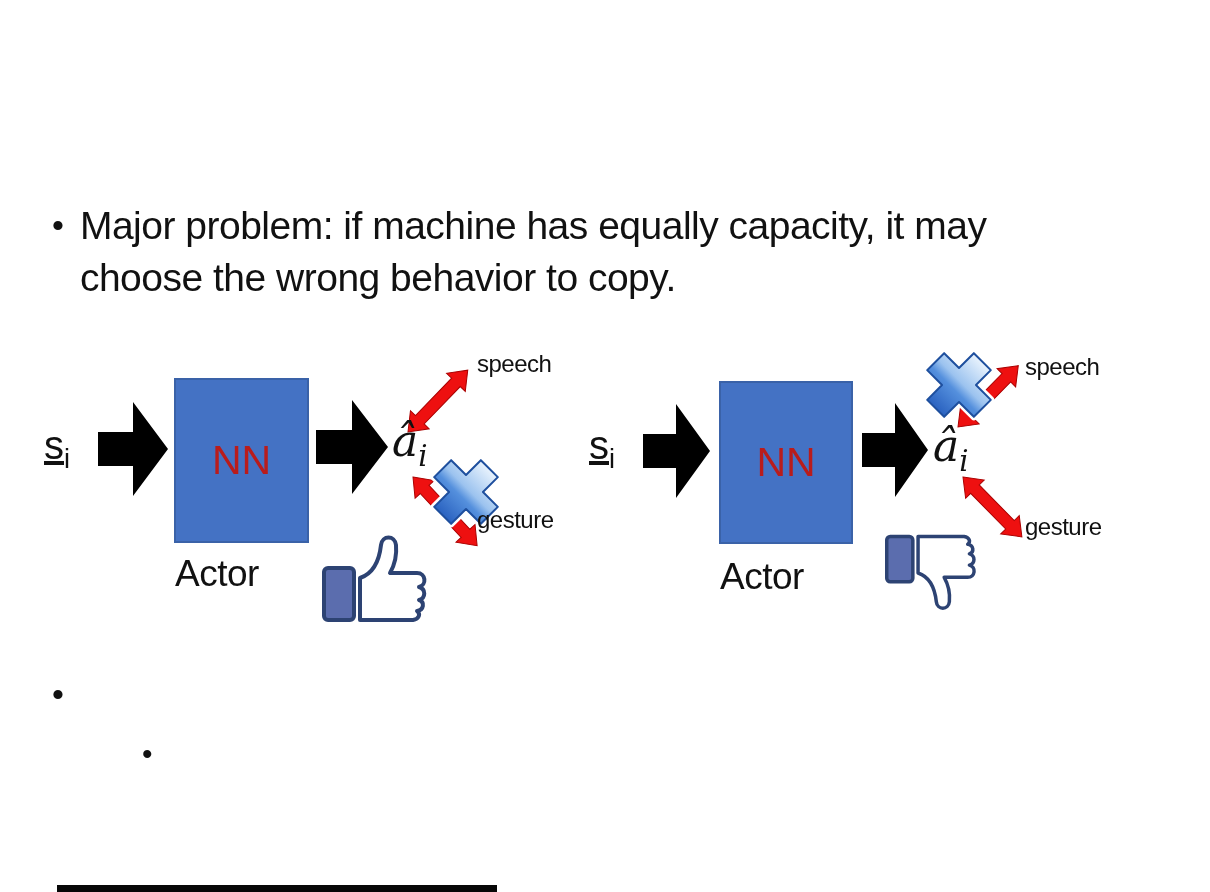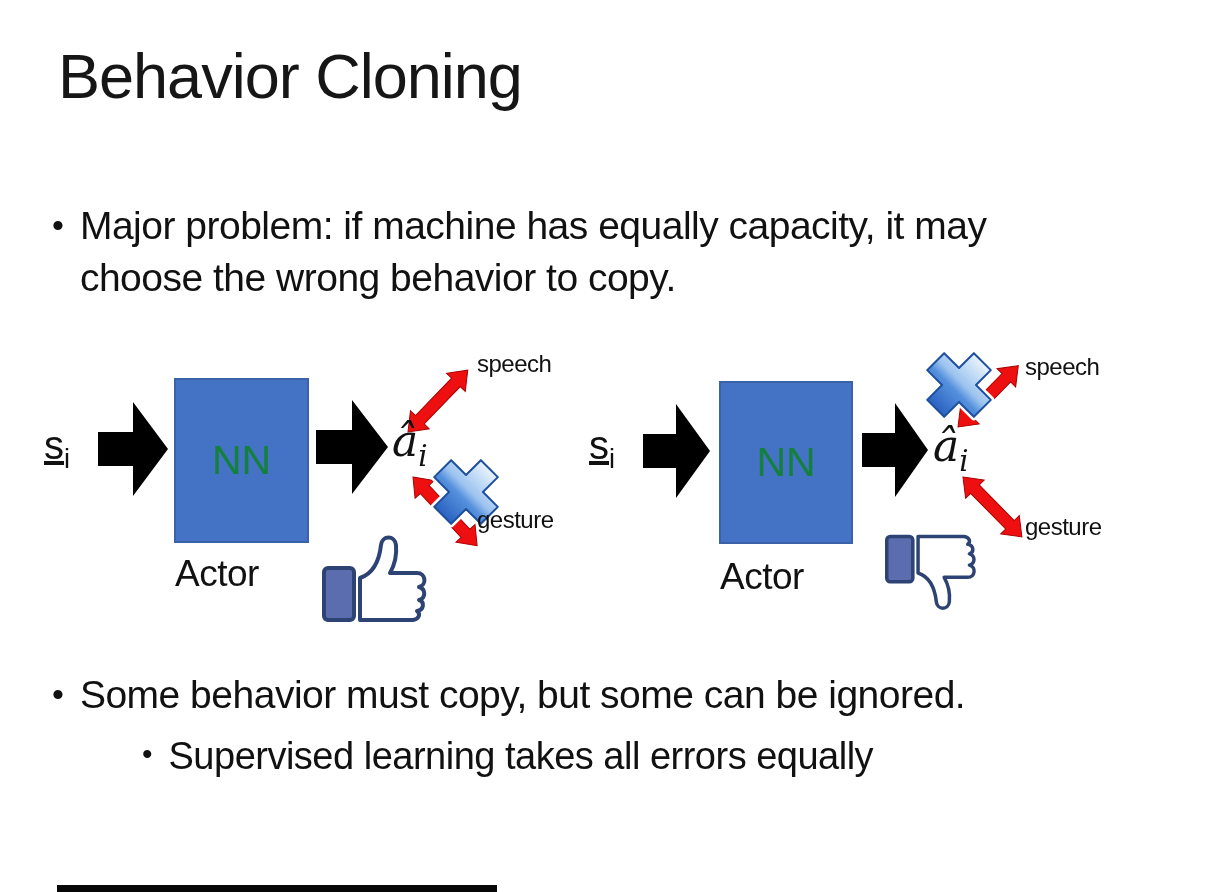--- a/index.html
+++ b/index.html
@@ -14,31 +14,30 @@
   .b2sub{left:142px;top:731px;width:1000px;}
   .b2sub .bullet-dot{font-size:30px;}
   .b2sub .bullet-text{font-size:38px;}
   .diagram{position:absolute;}
   .diagram svg{position:absolute;left:0;top:0;}
   .lbl{position:absolute;white-space:nowrap;}
   .state-lbl{font-size:40px;text-decoration:underline;}
   .state-lbl sub{font-size:27px;}
   .action-lbl{font-family:"DejaVu Serif",serif;font-style:italic;font-size:44px;}
   .action-lbl sub{font-size:29px;font-style:italic;}
-  .nn-lbl{display:flex;align-items:center;justify-content:center;color:#15803d;font-size:41px;}
+  .nn-lbl{display:flex;align-items:center;justify-content:center;color:#b91c1c;font-size:41px;}
   .io-lbl{font-size:24px;letter-spacing:-0.5px;}
   .actor-lbl{font-size:37px;text-align:left;letter-spacing:-0.5px;}
   .bottom-bar{position:absolute;left:57px;top:885px;width:440px;height:7px;background:#070707;}
 </style>
 </head>
 <body>
 
 <div class="slide">
 
-  <div class="title">Behavior Cloning</div>
 
   <div class="bullet-row b1">
     <span class="bullet-dot">•</span>
     <span class="bullet-text">Major problem: if machine has equally capacity, it may choose the wrong behavior to copy.</span>
   </div>
 
   <div class="diagram" style="left:40px;top:345px;width:575px;height:292px;">
     <svg width="575" height="292" viewBox="0 0 575 292">
       <defs>
         <linearGradient id="xGradL" x1="0" y1="0" x2="0" y2="1">
@@ -118,23 +117,21 @@
     <div class="lbl state-lbl" style="left:4px;top:78px;"><span>s</span><sub>i</sub></div>
     <div class="lbl nn-lbl" style="left:135px;top:37px;width:132px;height:161px;">NN</div>
     <div class="lbl action-lbl" style="left:348px;top:75px;"><span>â</span><sub>i</sub></div>
     <div class="lbl io-lbl" style="left:440px;top:8px;">speech</div>
     <div class="lbl io-lbl" style="left:440px;top:168px;">gesture</div>
     <div class="lbl actor-lbl" style="left:135px;top:211px;width:132px;">Actor</div>
   </div>
 
   <div class="bullet-row b2">
     <span class="bullet-dot">•</span>
-    <span class="bullet-text">Some behavior must copy, but some can be ignored.</span>
   </div>
 
   <div class="bullet-row b2sub">
     <span class="bullet-dot">•</span>
-    <span class="bullet-text">Supervised learning takes all errors equally</span>
   </div>
 
   <div class="bottom-bar"></div>
 
 </div>
 
 </body></html>

